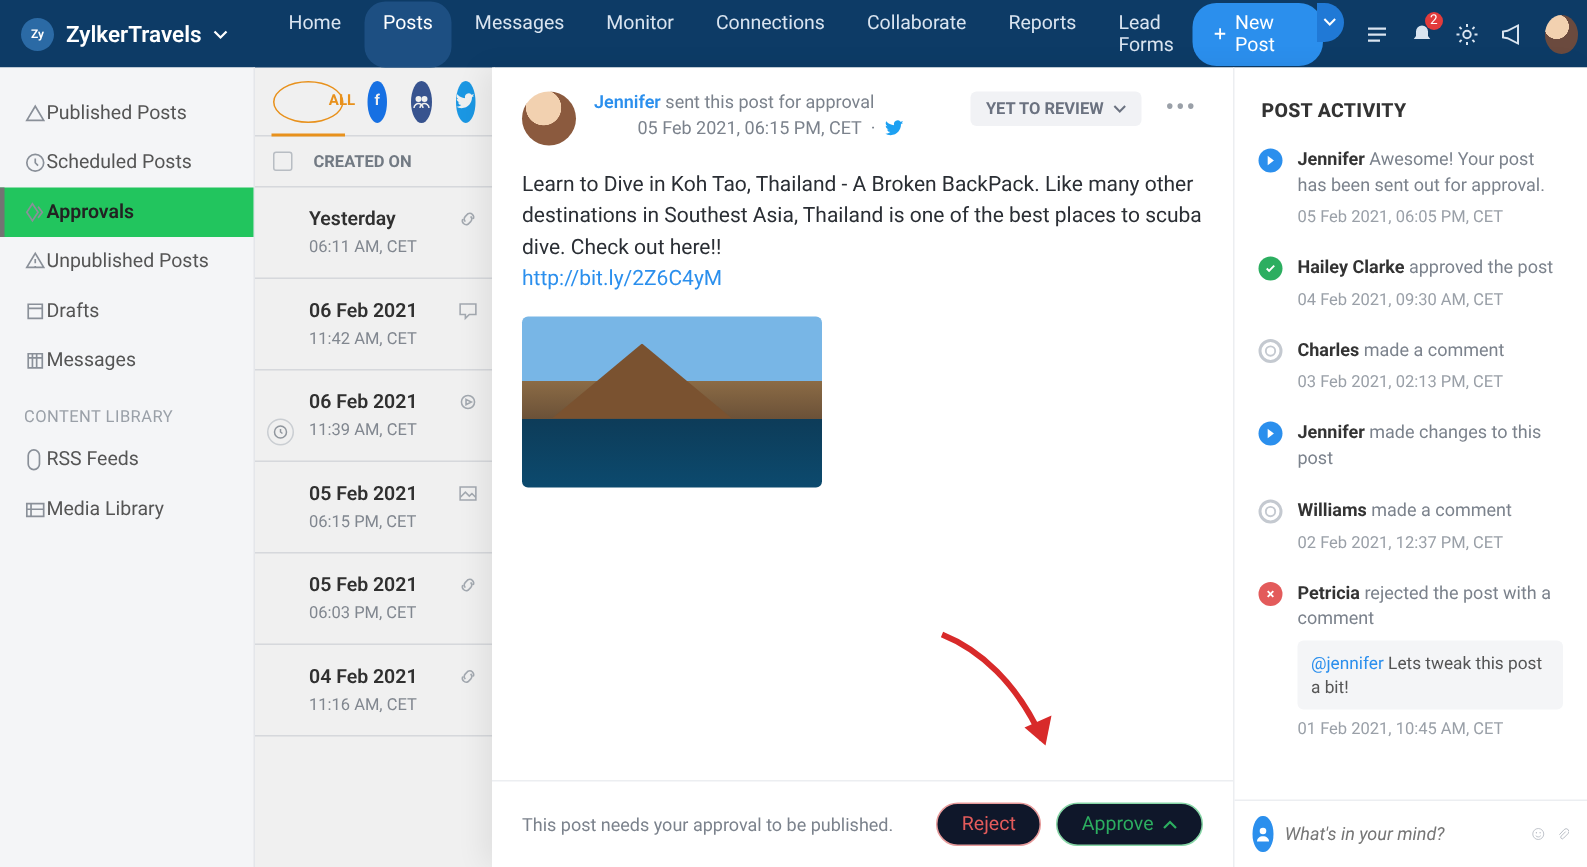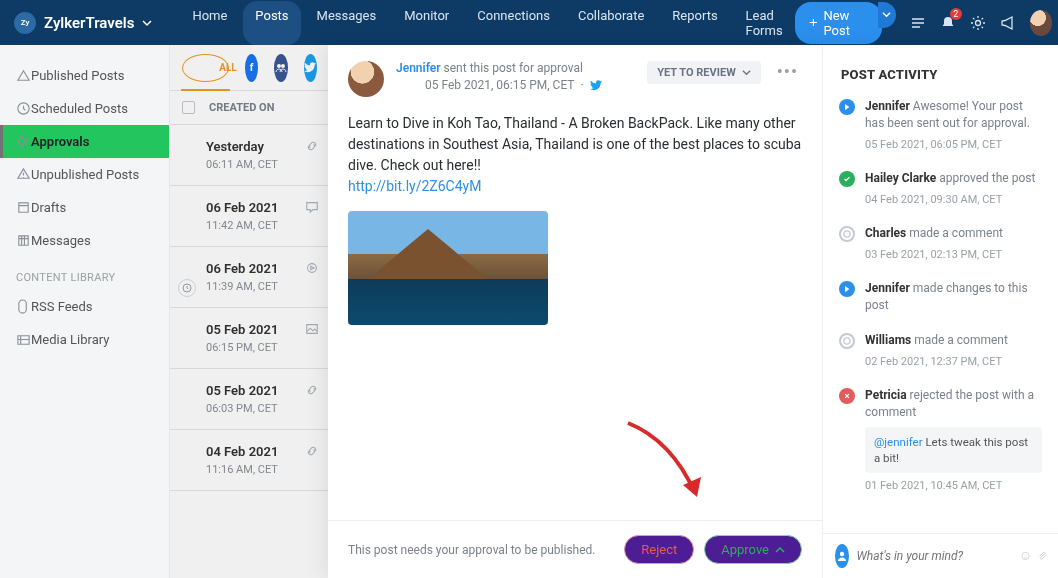--- a/index.html
+++ b/index.html
@@ -53,21 +53,21 @@
 .dots { color: #9aa0a8; font-size: 18px; letter-spacing: 1px; cursor: pointer; padding: 0 4px; }
 .post-body { padding: 0 20px; font-size: 14px; line-height: 1.5; color: #2a2e34; }
 .post-body a { color: #2b8fed; text-decoration: none; }
 .post-img { margin: 14px 20px; width: 200px; height: 114px; border-radius: 4px; background: linear-gradient(180deg, #78b6e6 0%, #78b6e6 38%, #8b6b45 38%, #6b5138 60%, #0d3c59 60%, #0c4a6e 100%); position: relative; }
 .post-img::before { content: ""; position: absolute; left: 20px; top: 18px; width: 120px; height: 50px; background: #7a5230; clip-path: polygon(0 100%, 50% 0, 100% 100%); }
 
 
 .arrow { position: absolute; left: 295px; top: 370px; pointer-events: none; }
 
 .post-foot { margin-top: auto; border-top: 1px solid #eceef1; padding: 14px 20px; display: flex; align-items: center; gap: 10px; font-size: 12px; color: #7b828c; position: relative; }
-.btn { padding: 6px 16px; border-radius: 16px; font-size: 13px; cursor: pointer; border: 1px solid; background: #4c1d95; display: flex; align-items: center; gap: 6px; }
+.btn { padding: 6px 16px; border-radius: 16px; font-size: 13px; cursor: pointer; border: 1px solid; background: #0f172a; display: flex; align-items: center; gap: 6px; }
 .btn-reject { color: #e35b5b; border-color: #e79a9a; margin-left: auto; }
 .btn-approve { color: #2cae60; border-color: #86d6a6; }
 .popover { position: absolute; bottom: 48px; right: 20px; width: 190px; background: #fff; border-radius: 6px; box-shadow: 0 6px 20px rgba(0,0,0,.15); padding: 4px 0; }
 .pop-item { padding: 10px 14px; font-size: 13px; color: #333; cursor: pointer; }
 
 .activity-col { width: 235px; display: flex; flex-direction: column; }
 .act-title { padding: 22px 18px 16px; font-size: 13px; font-weight: 800; color: #333; letter-spacing: .2px; }
 .act-body { flex: 1; overflow: hidden; padding: 0 16px; }
 .act-item { display: flex; gap: 10px; padding-bottom: 18px; font-size: 12px; }
 .act-ic { width: 16px; height: 16px; border-radius: 50%; flex-shrink: 0; display: flex; align-items: center; justify-content: center; margin-top: 1px; }

